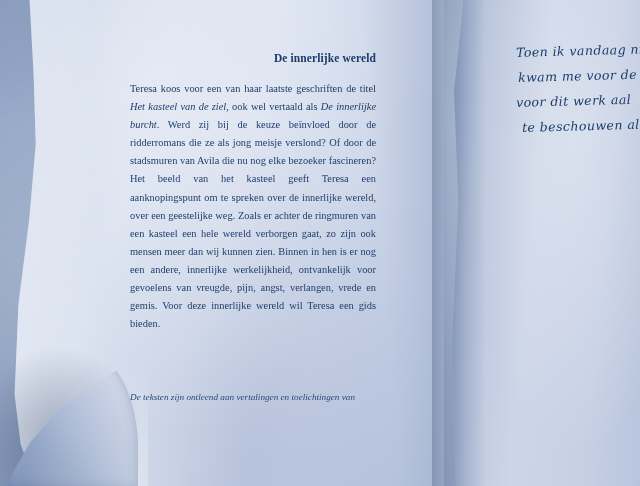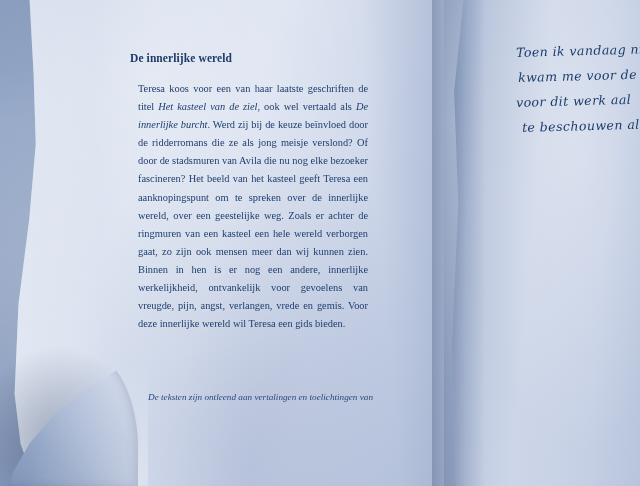--- a/index.html
+++ b/index.html
@@ -106,37 +106,38 @@
     top: 52px;
     width: 246px;
   }
   .doc-heading {
     font-family: "Liberation Serif", serif;
     font-weight: bold;
     font-size: 11.5px;
     color: #1e3a68;
     letter-spacing: 0.1px;
     margin: 0 0 16px 0;
+    text-align: right;
   }
   .doc-body {
     font-family: "Liberation Serif", serif;
     font-size: 10.4px;
     line-height: 18.1px;
     color: #20406f;
     text-align: justify;
-    margin: 8px;
+    margin: 0;
     hyphens: manual;
   }
   .doc-body em {
     font-style: italic;
   }
 
   .colophon {
     position: absolute;
-    left: 148px;
+    left: 130px;
     top: 390px;
     width: 250px;
     font-family: "Liberation Serif", serif;
     font-style: italic;
     font-size: 9.2px;
     line-height: 15px;
     color: #2a4a7a;
   }
 
   

